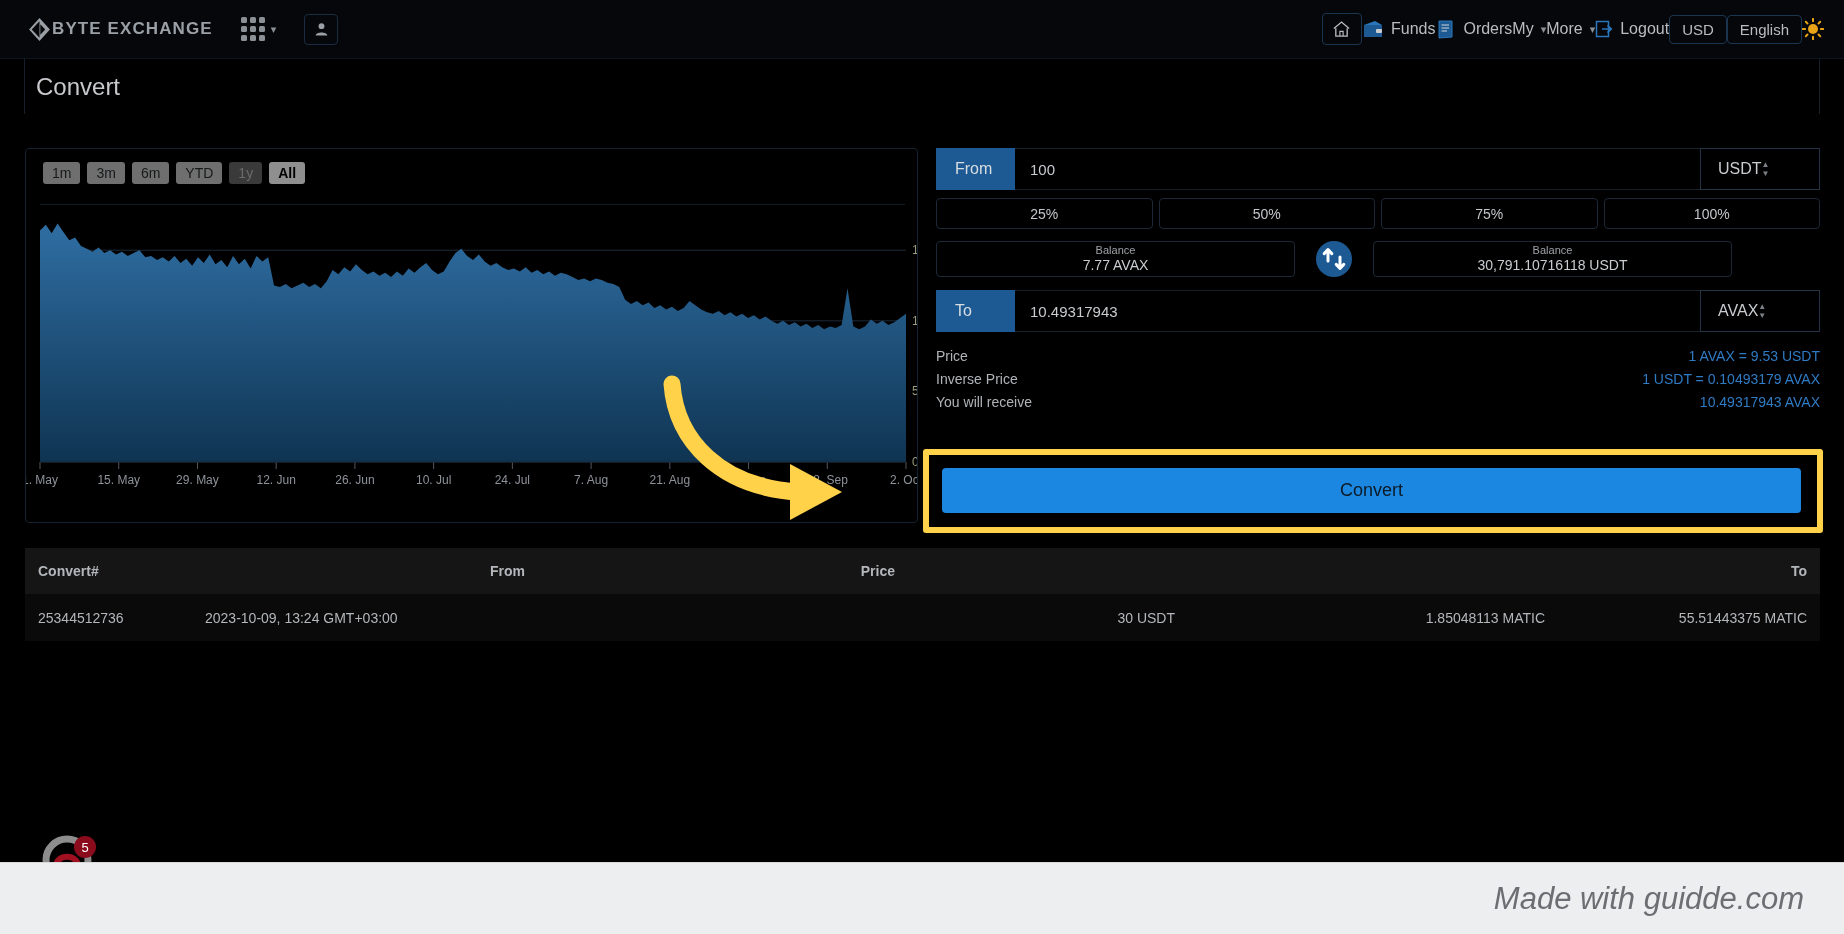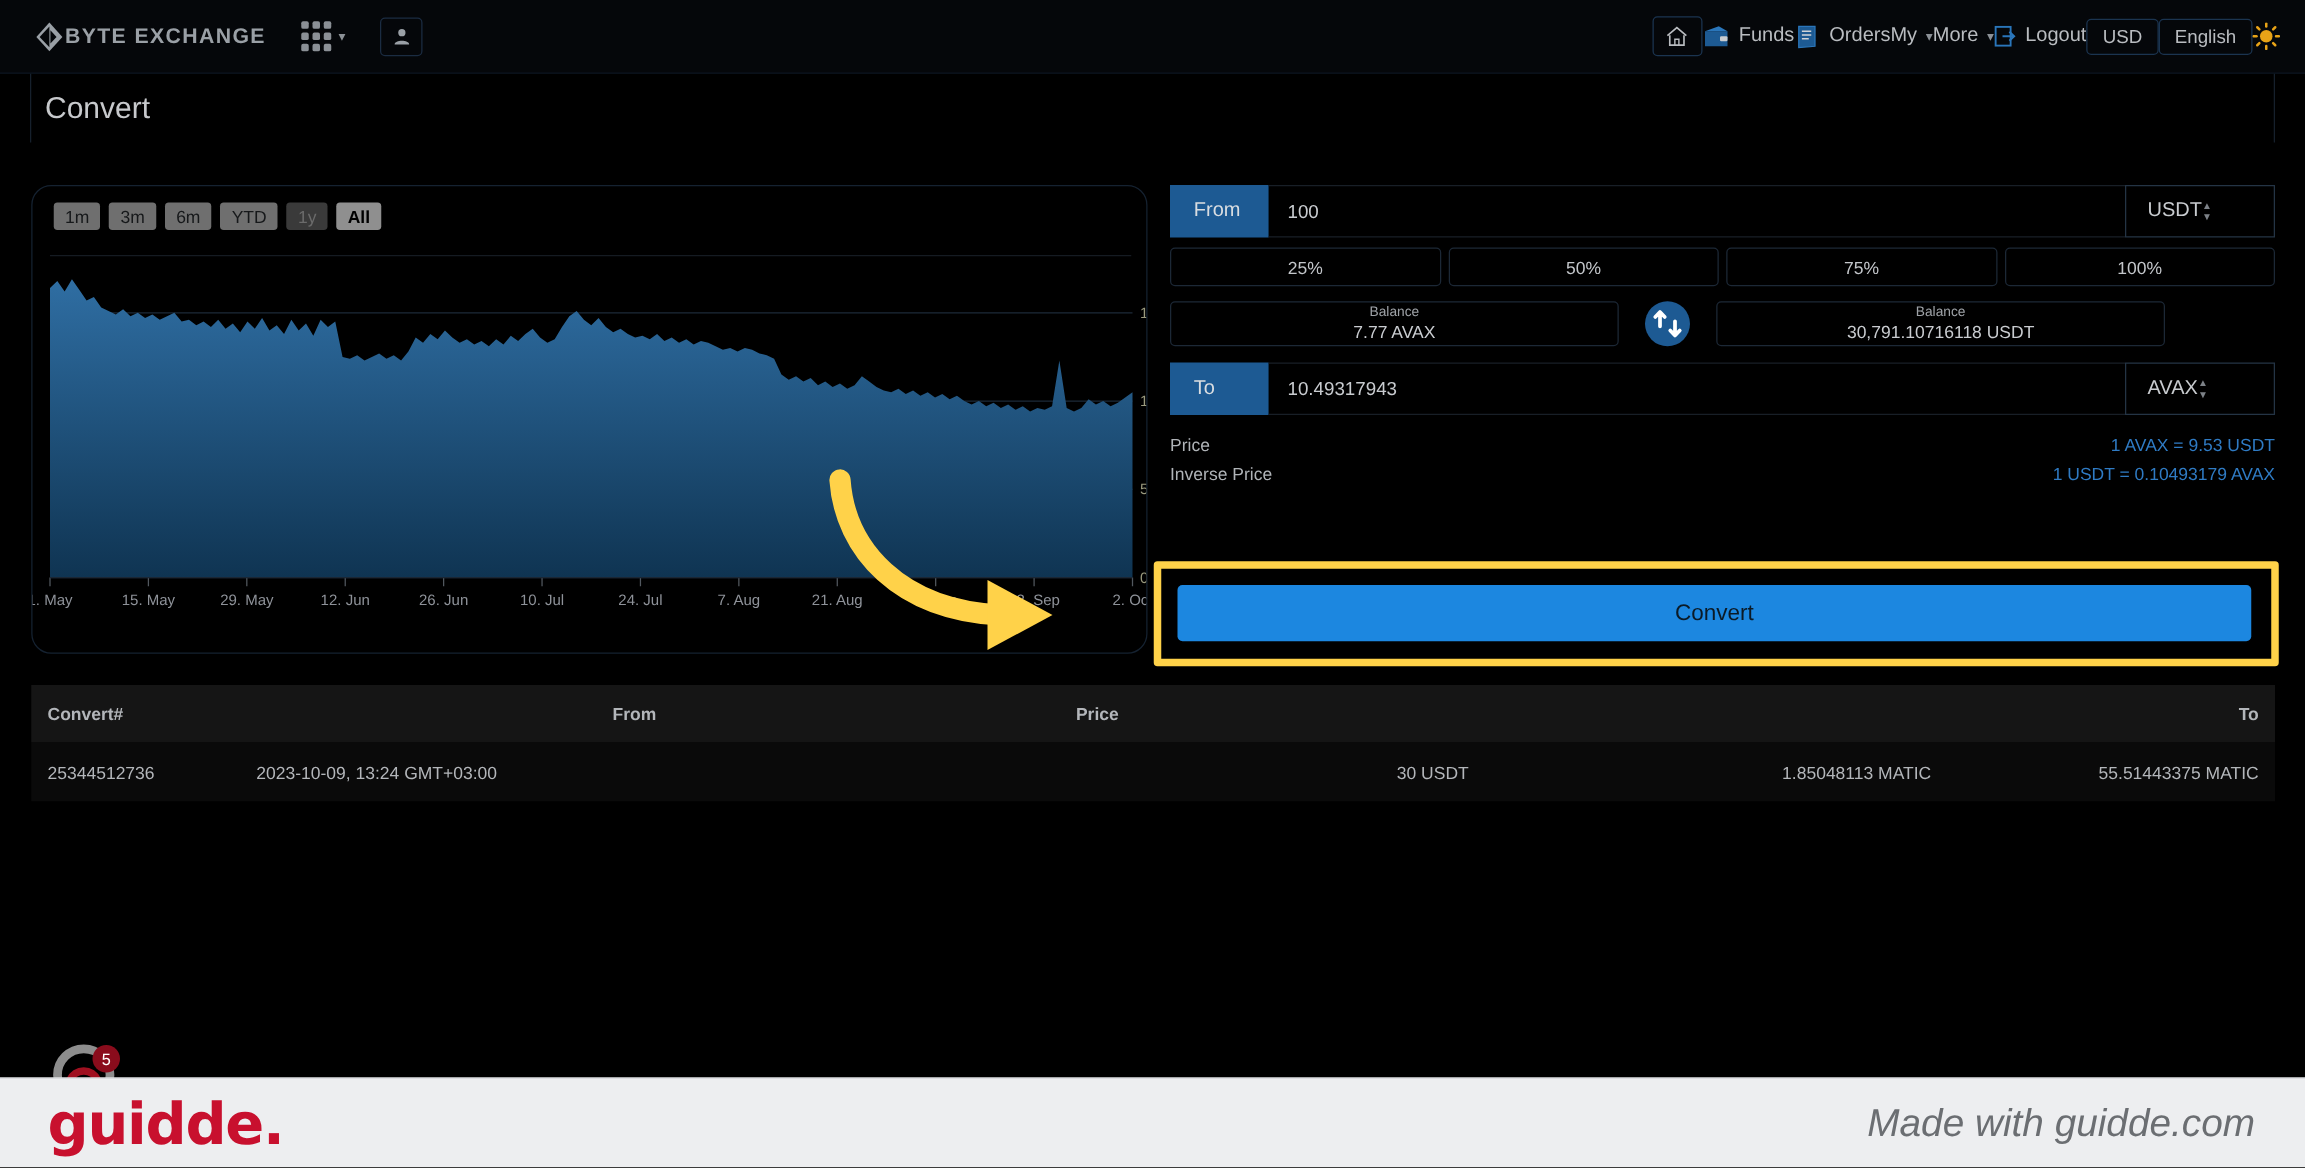--- a/index.html
+++ b/index.html
@@ -52,21 +52,21 @@
   .page-title-wrap {
     position: absolute; top: 59px; left: 24px; width: 1796px; height: 55px;
     border-left: 1px solid #16202c; border-right: 1px solid #16202c;
     display: flex; align-items: center;
   }
   .page-title { color: #c7c9cc; font-size: 24px; padding-left: 11px; font-weight: 400; }
 
   
   .chart-card {
     position: absolute; left: 25px; top: 148px; width: 893px; height: 375px;
-    border: 1px solid #152231; border-radius: 16px; background: #000;
+    border: 1px solid #152231; border-radius: 4px; background: #000;
   }
   .range-btns { display: flex; gap: 7px; padding: 13px 0 0 17px; }
   .range-btn {
     background: #6f6f6f; color: #16181a; font-size: 14px; border-radius: 3px;
     padding: 3px 9px; cursor: pointer; border: none; font-family: inherit;
   }
   .range-btn.disabled { background: #3a3a3a; color: #6b6b6b; cursor: default; }
   .range-btn.active { background: #8f8f8f; color: #000; font-weight: bold; }
   .chart-sep { position: absolute; left: 14px; top: 55px; width: 865px; height: 1px; background: #151b22; }
   .chart-svg { position: absolute; left: 0px; top: 65px; }
@@ -399,20 +399,24 @@
 
     <div class="info-list">
       <div class="info-line">
         <span class="info-lbl">Price</span>
         <span class="info-val">1 AVAX = 9.53 USDT</span>
       </div>
       <div class="info-line">
         <span class="info-lbl">Inverse Price</span>
         <span class="info-val">1 USDT = 0.10493179 AVAX</span>
       </div>
+      <div class="info-line">
+        <span class="info-lbl">You will receive</span>
+        <span class="info-val">10.49317943 AVAX</span>
+      </div>
     </div>
   </div>
 
   <div class="highlight-box"></div>
   <button class="convert-btn">Convert</button>
 
   <div class="table-wrap">
     <div class="thead">
       <div class="c1">Convert#</div>
       <div class="c3">From</div>
@@ -436,17 +440,16 @@
   <div class="chat-bubble">
     <svg width="58" height="58" viewBox="0 0 58 58">
       <circle cx="25" cy="27" r="21" fill="none" stroke="#8d8d8d" stroke-width="7"></circle>
       <path d="M14 31 A12 12 0 0 1 36 31" fill="none" stroke="#a01020" stroke-width="6"></path>
       <circle cx="43" cy="14" r="11" fill="#8a0c1c"></circle>
       <text x="43" y="19" font-size="13" font-family="Liberation Sans, sans-serif" fill="#ffffff" text-anchor="middle" id="badgeText">5</text>
     </svg>
   </div>
 
   <div class="footer">
-    <span class="guidde-logo">guidde.</span>
     <span class="made-with">Made with guidde.com</span>
   </div>
 
 </div>
 
 </body></html>

